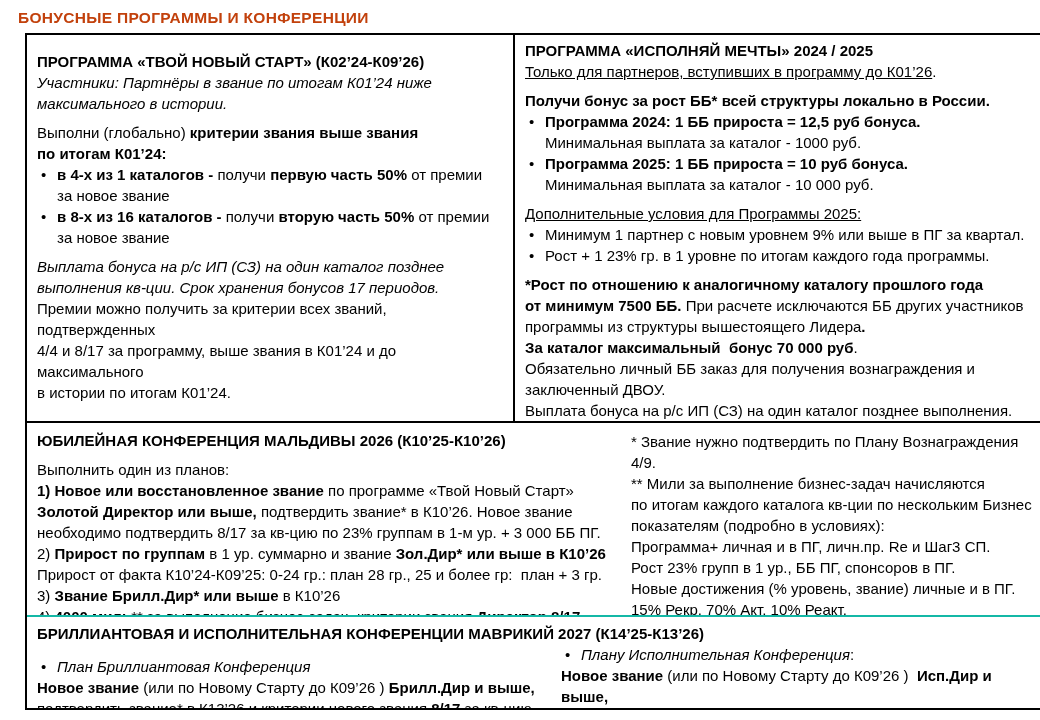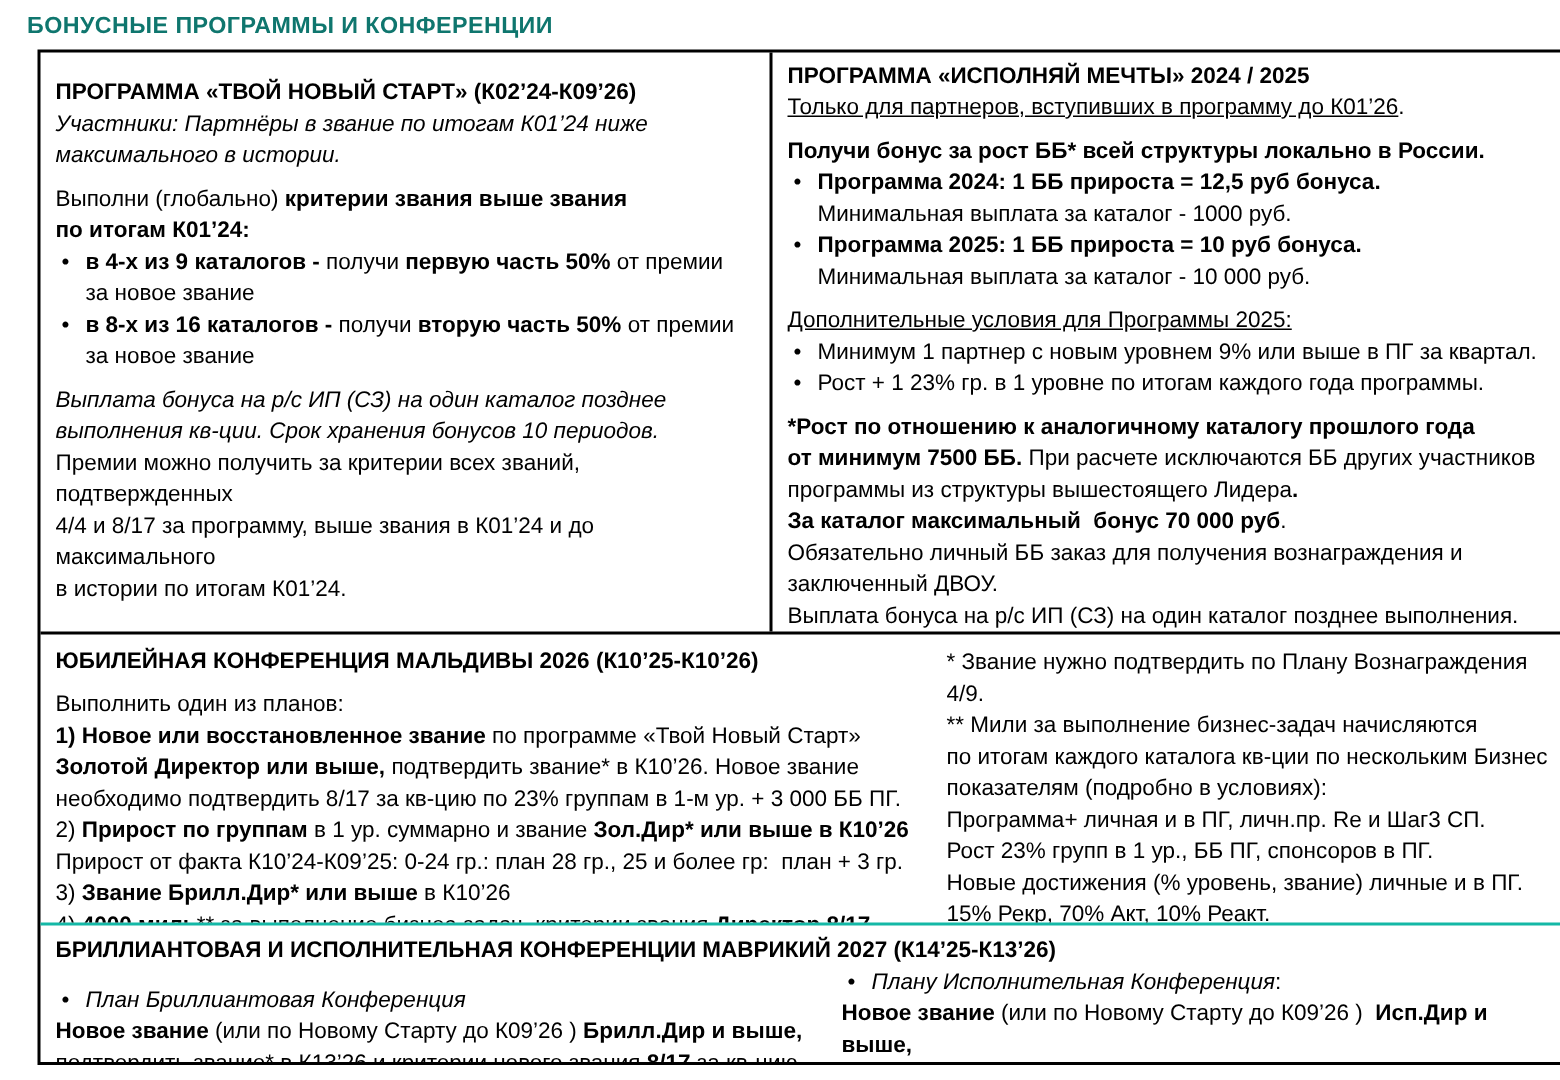--- a/index.html
+++ b/index.html
@@ -4,21 +4,21 @@
 <style>
   html,body{margin:0;padding:0;}
   body{
     width:1040px;height:720px;background:#ffffff;position:relative;
     font-family:"Liberation Sans","DejaVu Sans",sans-serif;
     font-size:15px;line-height:21px;color:#000;
     -webkit-font-smoothing:antialiased;
   }
   .page-header{
     position:absolute;left:18px;top:7px;
-    color:#0f766e;font-weight:bold;font-size:15.5px;letter-spacing:.3px;
+    color:#c2410c;font-weight:bold;font-size:15.5px;letter-spacing:.3px;
   }
   .bonus-table{
     position:absolute;left:25px;top:33px;width:1024px;height:677px;
     border:2px solid #000;box-sizing:border-box;
     display:flex;flex-direction:column;
   }
   .row1{flex:0 0 320px;display:flex;border-bottom:2px solid #000;box-sizing:border-box;}
   .cell-left{
     width:488px;flex:none;border-right:2px solid #000;box-sizing:border-box;
     padding:16px 8px 0 10px;overflow:hidden;
@@ -48,23 +48,23 @@
 
 <div class="page-header">БОНУСНЫЕ ПРОГРАММЫ И КОНФЕРЕНЦИИ</div>
 
 <div class="bonus-table">
 
   <div class="row1">
     <div class="cell-left">
         <div class="blk p"><span class="b">ПРОГРАММА «ТВОЙ НОВЫЙ СТАРТ» (К02’24-К09’26)</span></div>
         <div class="blk p"><span class="i">Участники: Партнёры в звание по итогам К01’24 ниже</span><br><span class="i">максимального в истории.</span></div>
         <div class="blk p mt"><span>Выполни (глобально) </span><span class="b">критерии звания выше звания</span><br><span class="b">по итогам К01’24:</span></div>
-        <div class="blk bullet"><span class="marker">•</span><span class="txt"><span class="b">в 4-х из 9 каталогов - </span><span>получи </span><span class="b">первую часть 50%</span><span> от премии</span><br><span>за новое звание</span></span></div>
+        <div class="blk bullet"><span class="marker">•</span><span class="txt"><span class="b">в 4-х из 1 каталогов - </span><span>получи </span><span class="b">первую часть 50%</span><span> от премии</span><br><span>за новое звание</span></span></div>
         <div class="blk bullet"><span class="marker">•</span><span class="txt"><span class="b">в 8-х из 16 каталогов - </span><span>получи </span><span class="b">вторую часть 50%</span><span> от премии</span><br><span>за новое звание</span></span></div>
-        <div class="blk p mt"><span class="i">Выплата бонуса на р/с ИП (СЗ) на один каталог позднее</span><br><span class="i">выполнения кв-ции. Срок хранения бонусов 10 периодов.</span></div>
+        <div class="blk p mt"><span class="i">Выплата бонуса на р/с ИП (СЗ) на один каталог позднее</span><br><span class="i">выполнения кв-ции. Срок хранения бонусов 17 периодов.</span></div>
         <div class="blk p"><span>Премии можно получить за критерии всех званий, подтвержденных</span><br><span>4/4 и 8/17 за программу, выше звания в К01’24 и до максимального</span><br><span>в истории по итогам К01’24.</span></div>
       </div>
     <div class="cell-right">
         <div class="blk p"><span class="b">ПРОГРАММА «ИСПОЛНЯЙ МЕЧТЫ» 2024 / 2025</span><br><span class="u">Только для партнеров, вступивших в программу до К01’26</span><span>.</span></div>
         <div class="blk p mt"><span class="b">Получи бонус за рост ББ* всей структуры локально в России.</span></div>
         <div class="blk bullet"><span class="marker">•</span><span class="txt"><span class="b">Программа 2024: 1 ББ прироста = 12,5 руб бонуса.</span><br><span>Минимальная выплата за каталог - 1000 руб.</span></span></div>
         <div class="blk bullet"><span class="marker">•</span><span class="txt"><span class="b">Программа 2025: 1 ББ прироста = 10 руб бонуса.</span><br><span>Минимальная выплата за каталог - 10 000 руб.</span></span></div>
         <div class="blk p mt"><span class="u">Дополнительные условия для Программы 2025:</span></div>
         <div class="blk bullet"><span class="marker">•</span><span class="txt"><span>Минимум 1 партнер с новым уровнем 9% или выше в ПГ за квартал.</span></span></div>
         <div class="blk bullet"><span class="marker">•</span><span class="txt"><span>Рост + 1 23% гр. в 1 уровне по итогам каждого года программы.</span></span></div>

